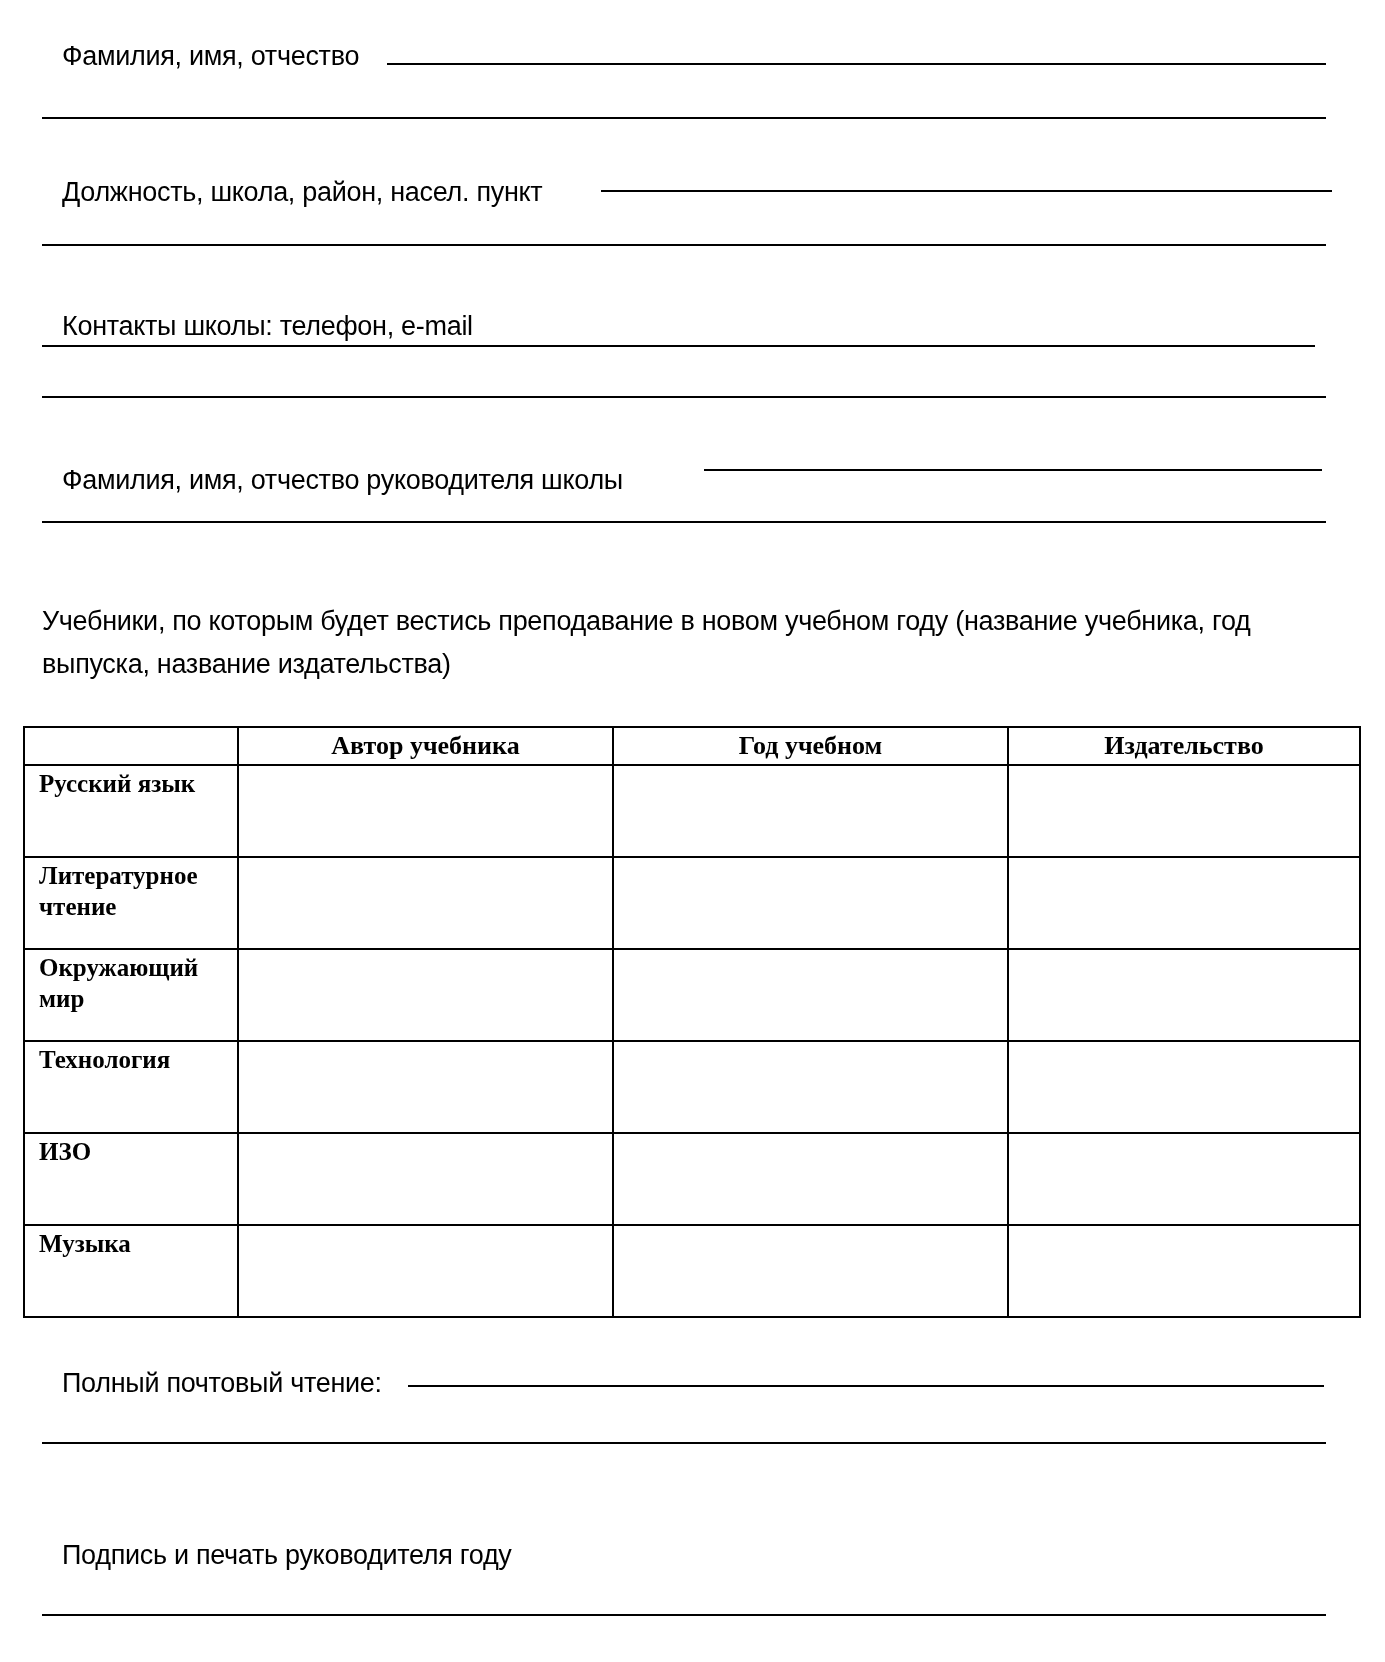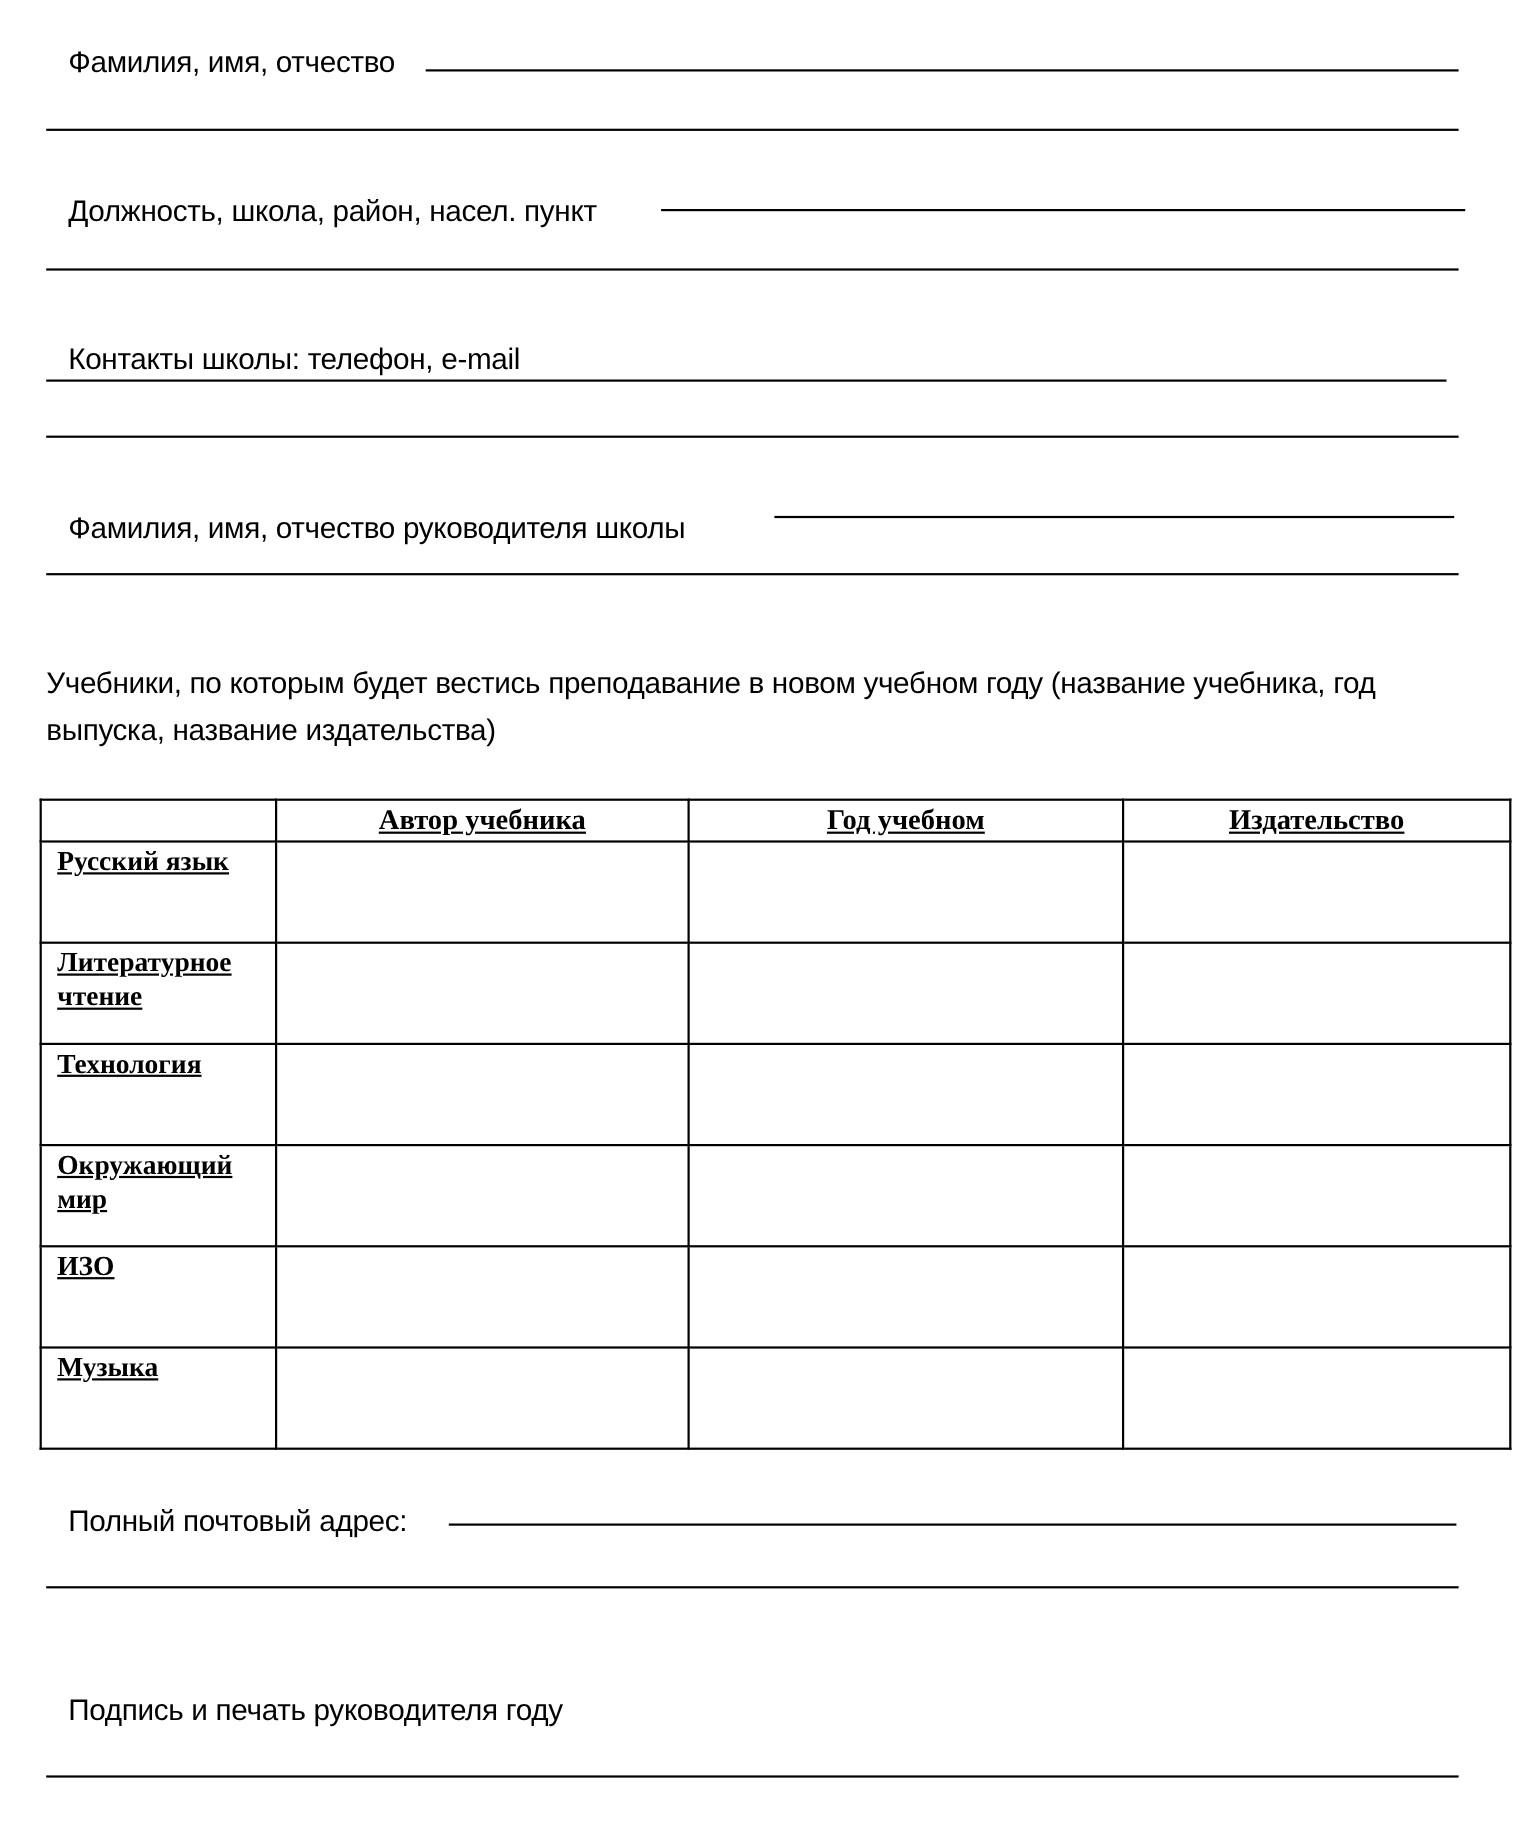--- a/index.html
+++ b/index.html
@@ -12,24 +12,23 @@
       white-space: nowrap; letter-spacing: -0.3px; margin-left: 20px;
     }
     .line {
       position: absolute; height: 2px; background: #000; border: 0;
     }
     .para {
       position: absolute; left: 42px; width: 1300px; font-size: 27px; line-height: 43px;
       letter-spacing: -0.3px;
     }
     table.form-table {
-      position: absolute; left: 36px; top: 726px; width: 1336px;
+      position: absolute; left: 23px; top: 726px; width: 1336px;
       border-collapse: collapse; table-layout: fixed;
       font-family: "Liberation Serif", serif;
-      text-decoration: underline;
     }
     table.form-table th, table.form-table td {
       border: 2.5px solid #000; vertical-align: top; padding: 0;
     }
     table.form-table th {
       height: 36px; font-size: 26px; font-weight: bold; text-align: center; vertical-align: middle;
     }
     table.form-table td { height: 76px; }
     table.form-table td.subj {
       font-size: 25px; font-weight: bold; line-height: 31px; padding: 2px 14px 12px 14px;
@@ -79,44 +78,44 @@
       <td></td>
       <td></td>
     </tr>
     <tr>
       <td class="subj">Литературное чтение</td>
       <td></td>
       <td></td>
       <td></td>
     </tr>
     <tr>
-      <td class="subj">Технология</td>
+      <td class="subj">Окружающий мир</td>
       <td></td>
       <td></td>
       <td></td>
     </tr>
     <tr>
-      <td class="subj">Окружающий мир</td>
+      <td class="subj">Технология</td>
       <td></td>
       <td></td>
       <td></td>
     </tr>
     <tr>
       <td class="subj">ИЗО</td>
       <td></td>
       <td></td>
       <td></td>
     </tr>
     <tr>
       <td class="subj">Музыка</td>
       <td></td>
       <td></td>
       <td></td>
     </tr>
   </tbody>
 </table>
 
-<div class="lbl" style="top:1367px">Полный почтовый адрес:</div>
+<div class="lbl" style="top:1367px">Полный почтовый чтение:</div>
 <div class="line" style="left:408px; top:1385px; width:916px;"></div>
 <div class="line" style="left:42px; top:1442px; width:1284px;"></div>
 
 <div class="lbl" style="top:1539px">Подпись и печать  руководителя году</div>
 <div class="line" style="left:42px; top:1614px; width:1284px;"></div>
 
 </body></html>

